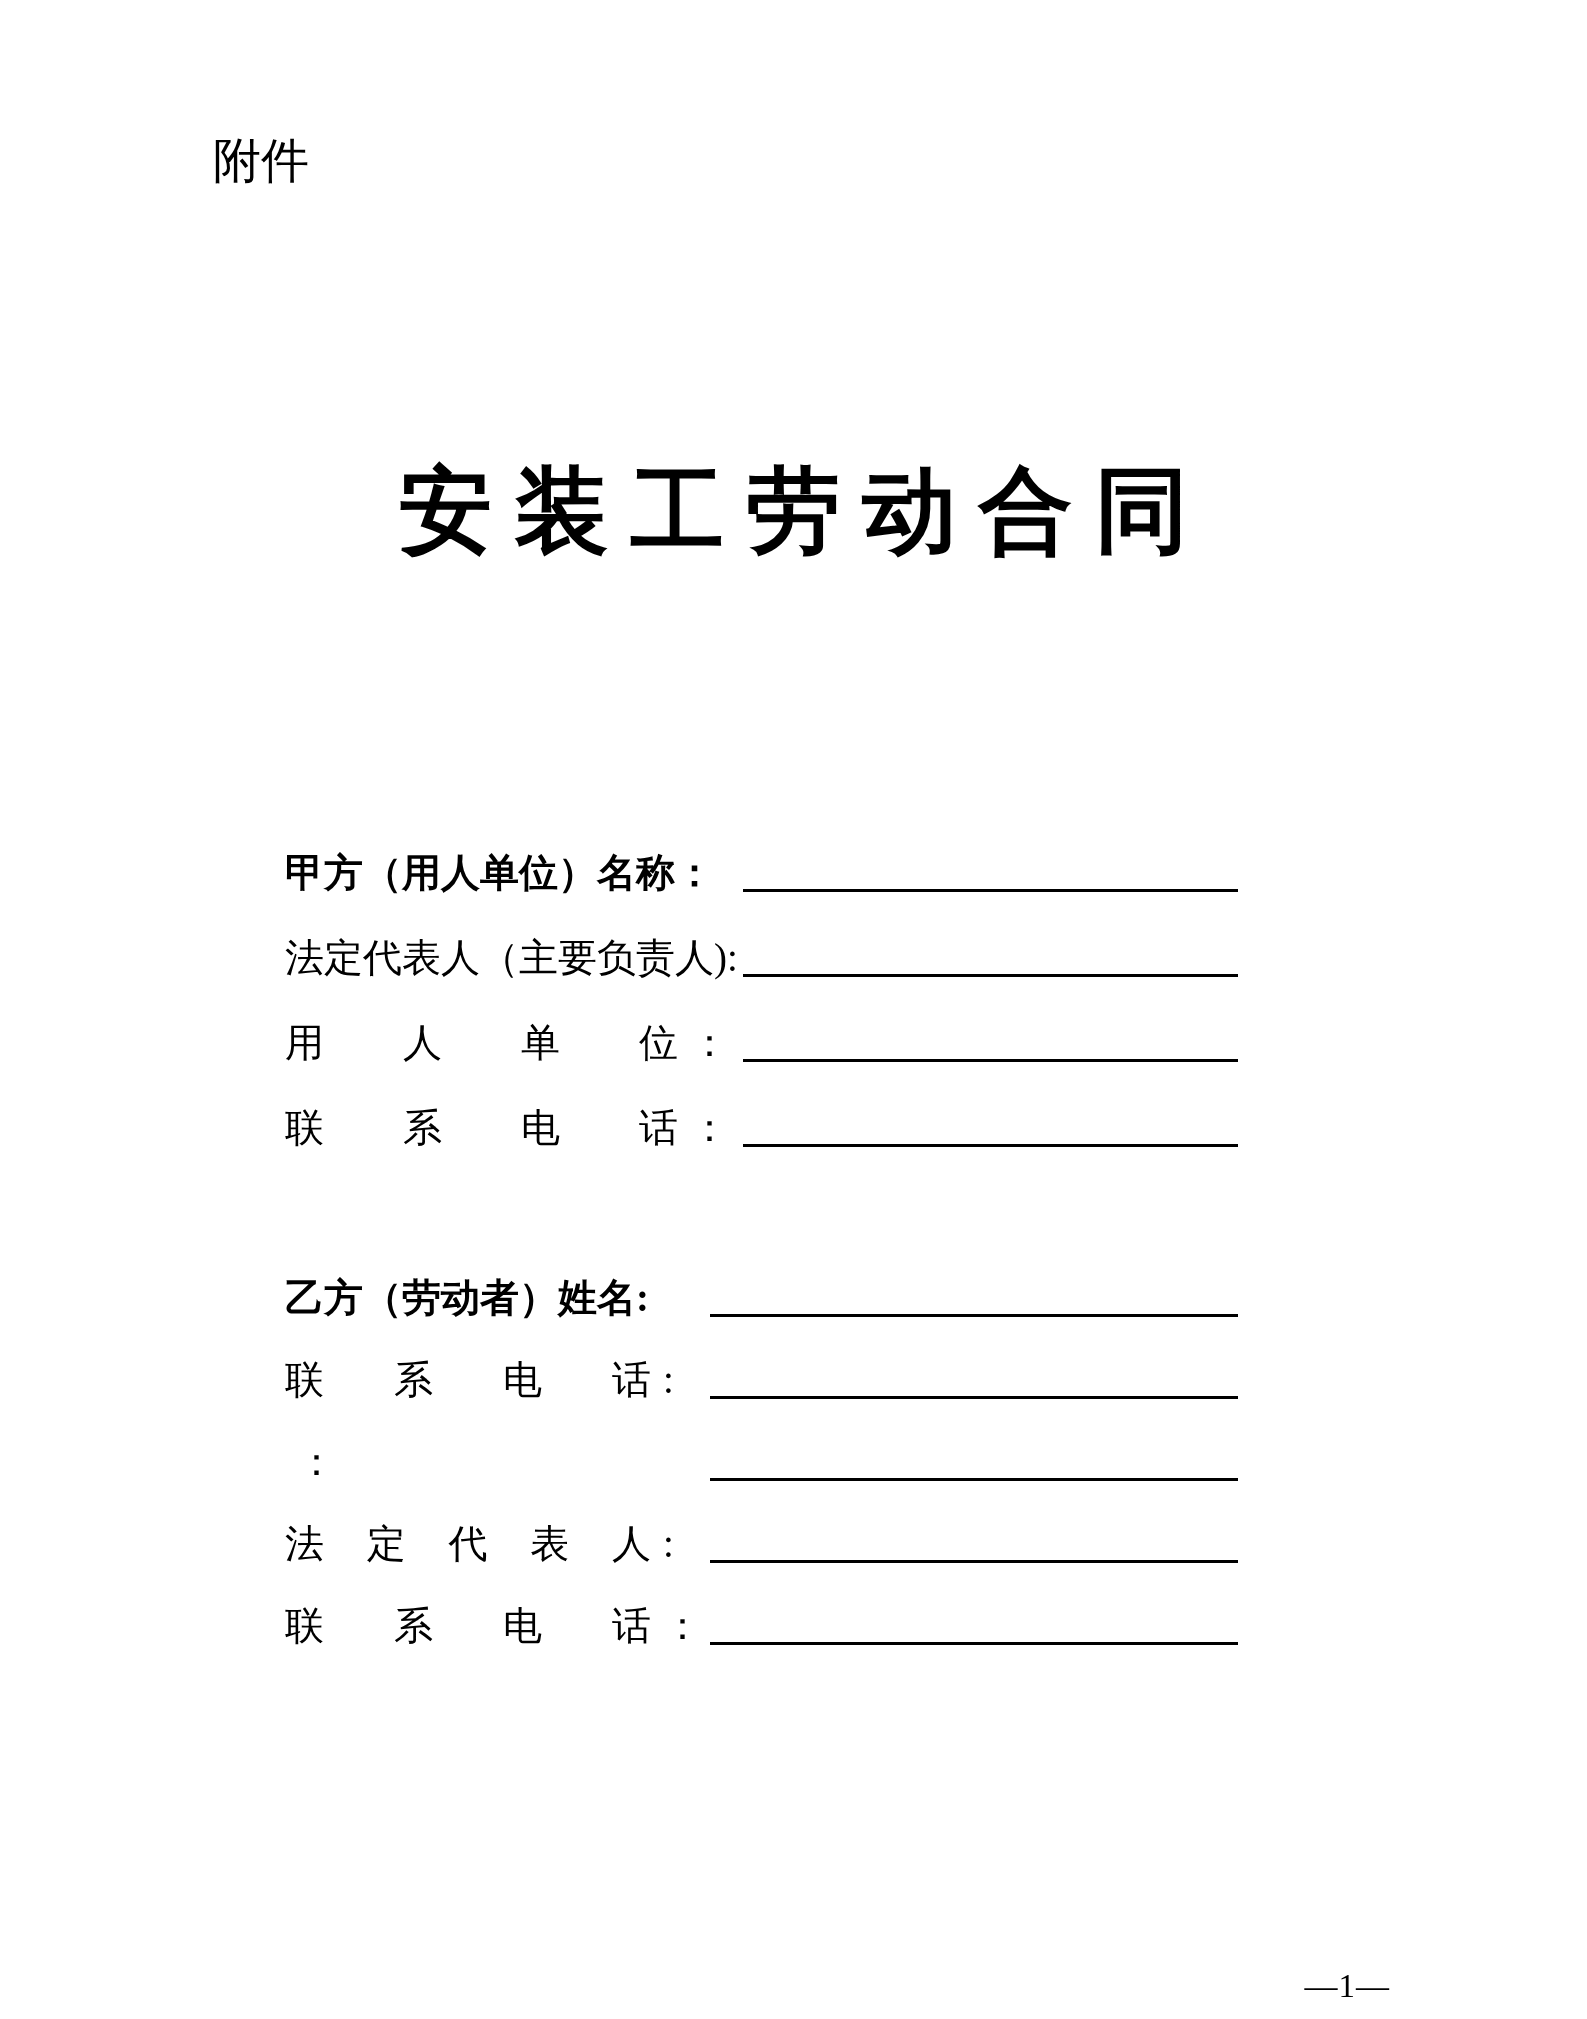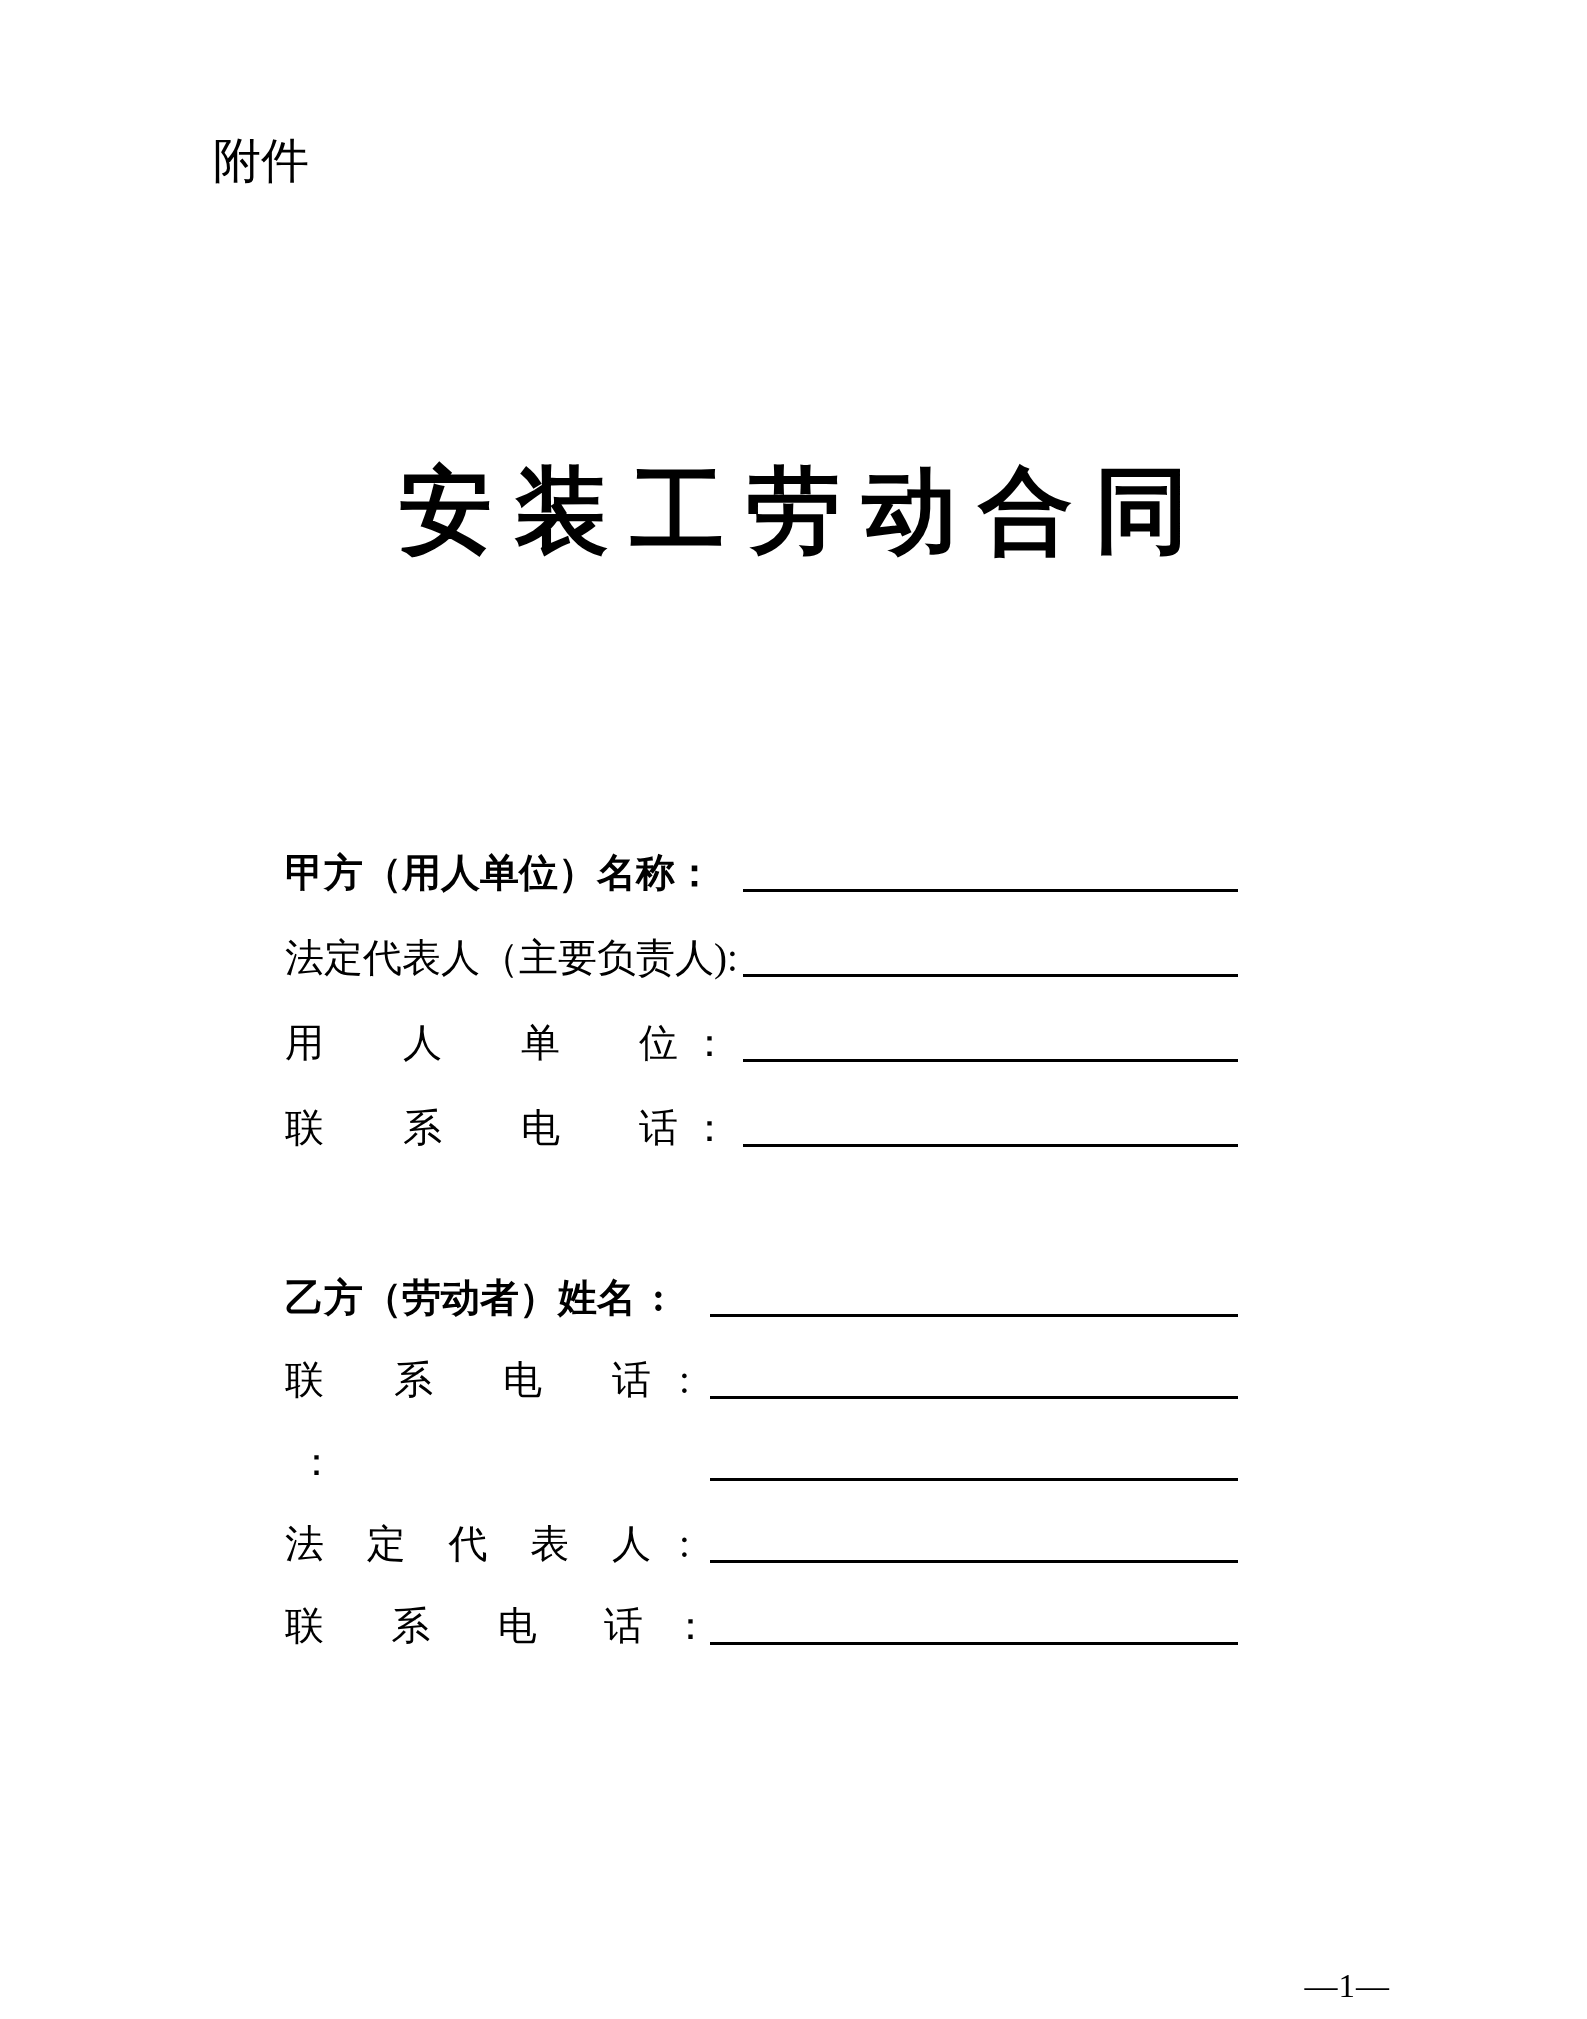--- a/index.html
+++ b/index.html
@@ -56,21 +56,21 @@
   }
   .party-a .form-row { margin-bottom: 39px; } 
   .party-b .form-row { margin-bottom: 36px; } 
 
   .lbl {
     display: flex;
     align-items: center;
     flex: 0 0 auto;
   }
   .party-a .lbl { width: 458px; }
-  .party-b .lbl { width: 425px; gap: 16px; }
+  .party-b .lbl { width: 425px; }
 
   .txt { white-space: nowrap; }
 
   
   .jst .txt {
     white-space: normal;
     text-align: justify;
     text-align-last: justify;
   }
   .party-a .jst .txt { width: 393px; }

